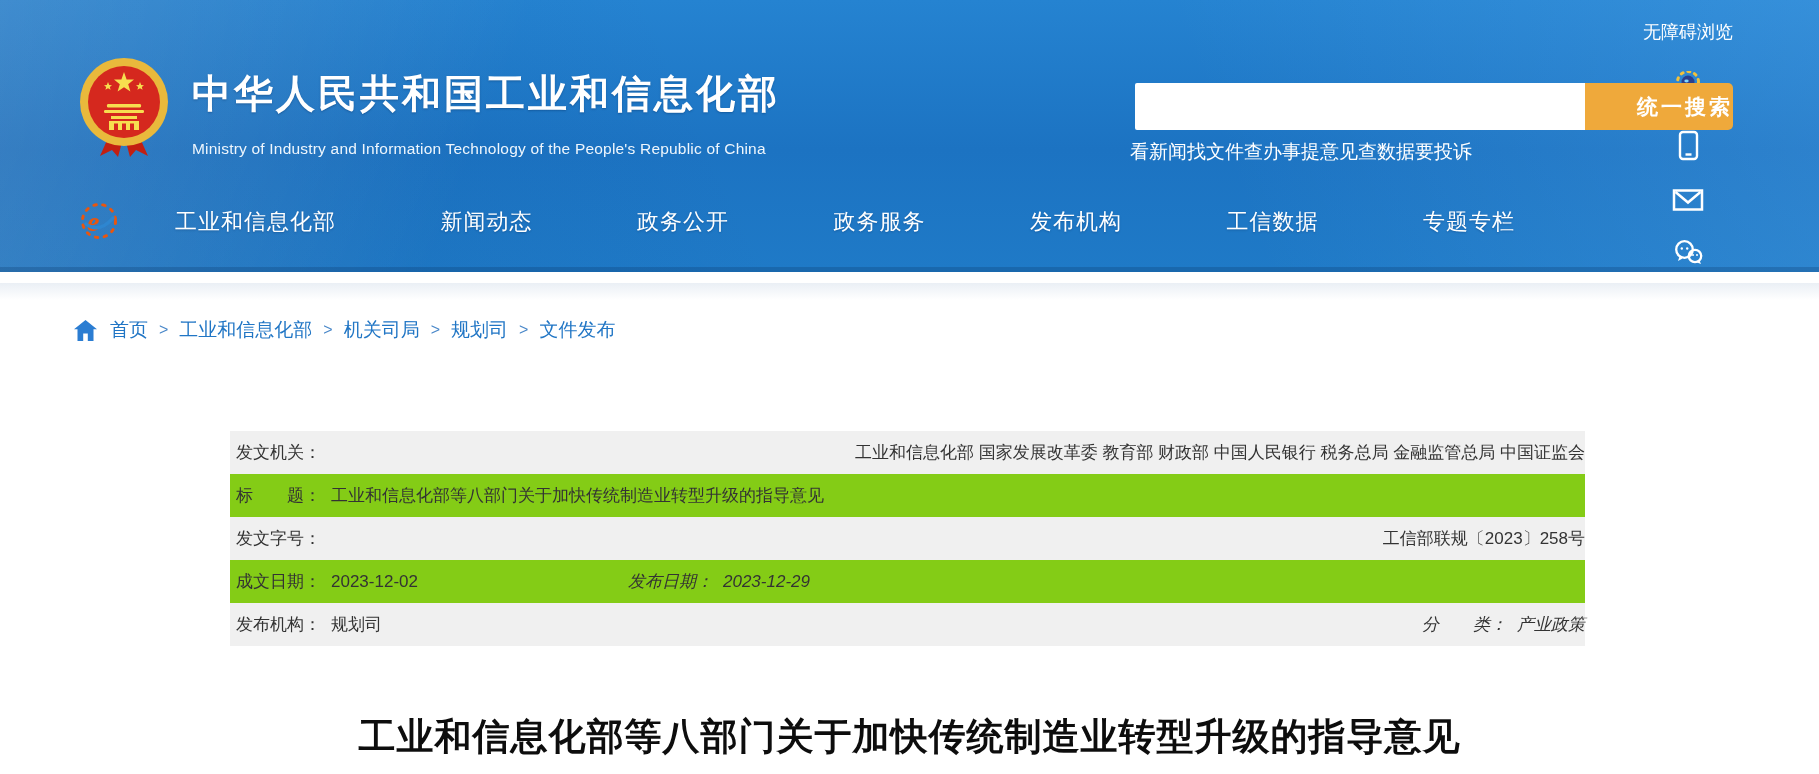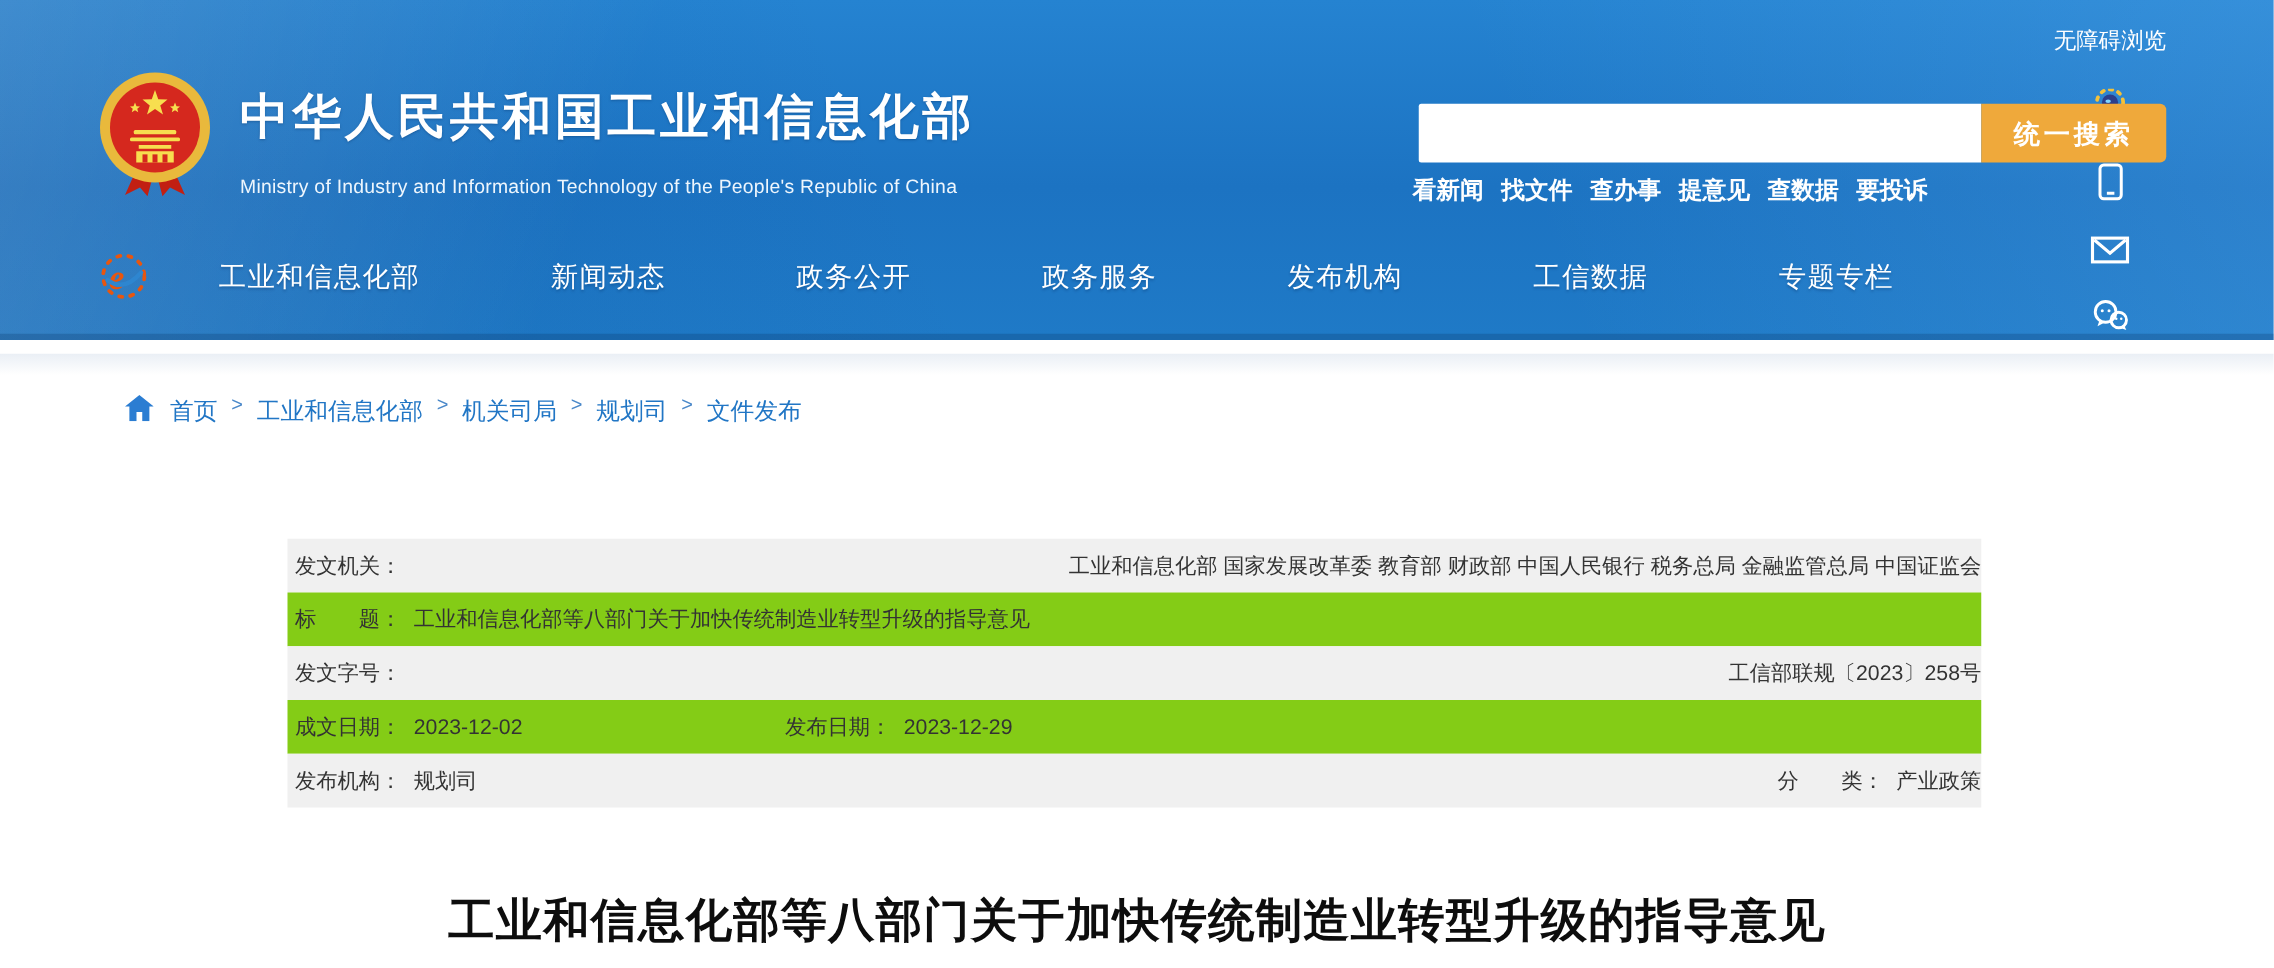--- a/index.html
+++ b/index.html
@@ -42,25 +42,26 @@
   
   .search-input {
     position:absolute; left:1135px; top:83px; width:450px; height:47px;
     border:none; outline:none; background:#ffffff; padding:0 14px; font-size:18px; border-radius:2px 0 0 2px;
   }
   .search-button {
     position:absolute; left:1585px; top:83px; width:148px; height:47px;
     border:none; cursor:pointer; background:#EFA93B; color:#ffffff;
     font-size:21px; font-weight:bold; letter-spacing:3px; border-radius:0 5px 5px 0;
     font-family:"Liberation Sans","DejaVu Sans",sans-serif;
+    text-align:right;
   }
   .quick-links {
     position:absolute; left:1130px; top:139px; width:412px;
-    display:flex; justify-content:space-between;
-    font-size:19px; color:#ffffff;font-weight:bold;
+    display:flex; 
+    font-size:19px; color:#ffffff;
   }
   .quick-links a { color:#ffffff; text-decoration:none; cursor:pointer; white-space:nowrap; }
 
   
   .nav-logo { position:absolute; left:80px; top:202px; width:38px; height:38px; }
   .mainnav {
     position:absolute; left:175px; top:200px; width:1340px; height:44px;
     display:flex; justify-content:space-between; align-items:center;
   }
   .mainnav a {
@@ -69,35 +70,35 @@
   }
 
   
   .below-shadow {
     position:absolute; top:283px; left:0; width:1819px; height:17px;
     background:linear-gradient(180deg,#eaeff5 0%,#ffffff 100%);
   }
 
   
   .breadcrumb {
-    position:absolute; left:100px; top:316px; height:28px;
-    display:flex; align-items:flex-start; gap:11px; font-size:19px;
+    position:absolute; left:74px; top:316px; height:28px;
+    display:flex; align-items:center; gap:11px; font-size:19px;
   }
   .breadcrumb a { color:#2176c5; text-decoration:none; cursor:pointer; white-space:nowrap; }
   .crumb-sep { color:#4a88c9; font-size:16px; }
   .home-icon { display:inline-flex; margin-right:2px; }
 
   
   .doc-table { position:absolute; left:230px; top:431px; width:1355px; font-size:17px; color:#333333; }
   .doc-row { position:relative; height:43px; display:flex; align-items:center; padding-left:6px; background:#84cc16; }
   .doc-row.alt { background:#f0f0f0;justify-content:space-between; }
   .doc-label { color:#333333; margin-right:10px; white-space:pre; }
   .doc-value { color:#333333; white-space:nowrap; }
   .pair-first { display:flex; align-items:center; width:392px; }
-  .pair-second { display:flex; align-items:center; }
+  .pair-second { display:flex; align-items:center;font-style:italic; }
 
   
   .article-title {
     position:absolute; top:712px; left:0; width:1819px; text-align:center;
     font-size:37px; font-weight:bold; color:#0d0d0d; letter-spacing:1px; white-space:nowrap;
   }
 </style>
 </head>
 <body>
 

